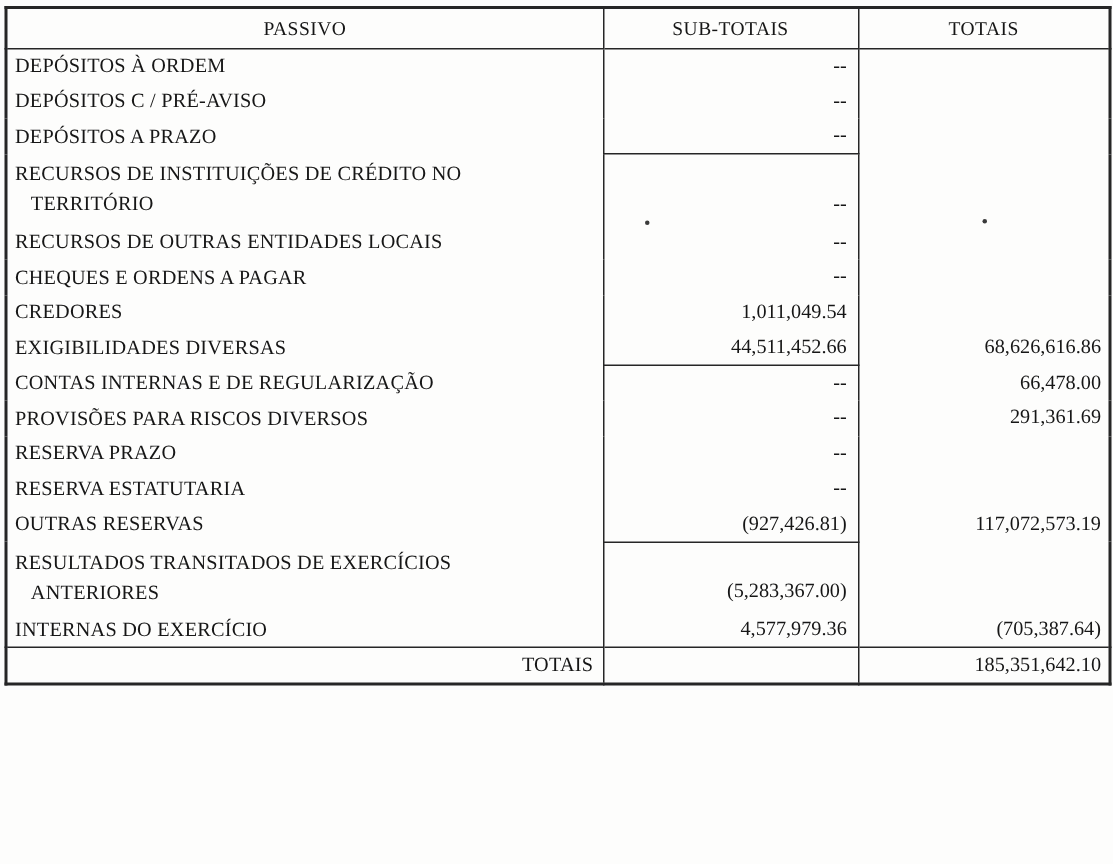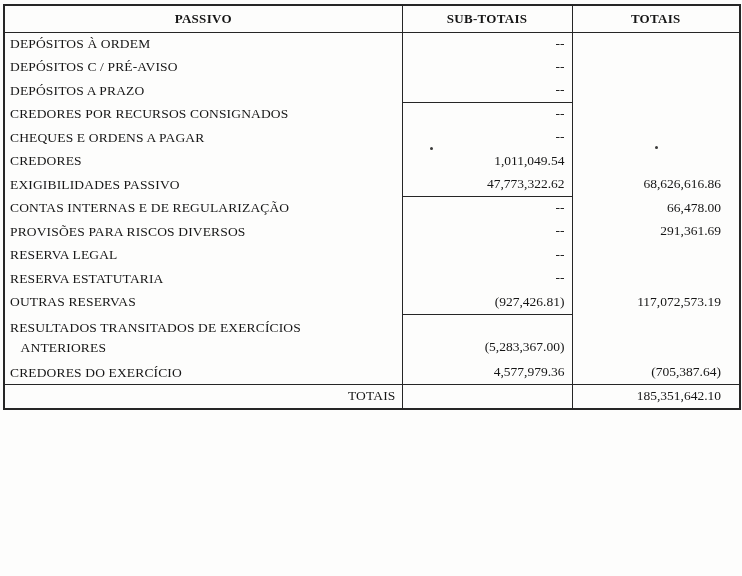--- a/index.html
+++ b/index.html
@@ -25,41 +25,41 @@
     border: 2px solid #262626;
   }
   th, td {
     padding: 0 6px;
     font-size: 13.5px;
     overflow: hidden;
   }
   thead th {
     height: 27px;
     border-bottom: 1.6px solid #262626;
-    font-weight: bold;
+    font-weight: normal;
     font-size: 13px;
     text-align: center;
     letter-spacing: 0.3px;
     vertical-align: middle;
   }
   td { height: 23.5px; vertical-align: middle; line-height: 1.25; }
   td.col-label {
     padding-left: 5px;
     padding-right: 8px;
     white-space: pre-wrap;
     line-height: 20px;
     letter-spacing: 0.15px;
     margin-top: 37px;
   }
   th.col-sub, td.col-sub {
     border-left: 1.4px solid #262626;
     border-right: 1.4px solid #262626;
   }
   td.col-sub { text-align: right; padding-right: 7px; }
-  td.col-total { text-align: right; padding-right: 18px; }
+  td.col-total { text-align: right; padding-right: 5px; }
   tr.two-line td { height: 47px; }
   tr.two-line td.col-sub,
   tr.two-line td.col-total { vertical-align: bottom; padding-bottom: 5px; }
   tr.rule-after td.col-sub { border-bottom: 1.4px solid #262626; }
   tr.totals-row td { border-top: 1.6px solid #262626; height: 24px; }
   tr.totals-row td.col-label { text-align: right; white-space: nowrap; padding-right: 6px; }
   .artifact {
     position: absolute;
     width: 3px; height: 3px;
     background: #3a3a3a;
@@ -95,73 +95,79 @@
         <tr>
           <td class="col-label">DEPÓSITOS C / PRÉ-AVISO</td>
           <td class="col-sub">--</td>
           <td class="col-total"></td>
         </tr>
         <tr class="rule-after">
           <td class="col-label">DEPÓSITOS A PRAZO</td>
           <td class="col-sub">--</td>
           <td class="col-total"></td>
         </tr>
+        <tr class="two-line">
+          <td class="col-label">RECURSOS DE INSTITUIÇÕES DE CRÉDITO NO
+   TERRITÓRIO</td>
+          <td class="col-sub">--</td>
+          <td class="col-total"></td>
+        </tr>
         <tr>
-          <td class="col-label">CREDORES POR RECURSOS CONSIGNADOS</td>
+          <td class="col-label">RECURSOS DE OUTRAS ENTIDADES LOCAIS</td>
           <td class="col-sub">--</td>
           <td class="col-total"></td>
         </tr>
         <tr>
           <td class="col-label">CHEQUES E ORDENS A PAGAR</td>
           <td class="col-sub">--</td>
           <td class="col-total"></td>
         </tr>
         <tr>
           <td class="col-label">CREDORES</td>
           <td class="col-sub">1,011,049.54</td>
           <td class="col-total"></td>
         </tr>
         <tr class="rule-after">
-          <td class="col-label">EXIGIBILIDADES PASSIVO</td>
-          <td class="col-sub">47,773,322.62</td>
+          <td class="col-label">EXIGIBILIDADES DIVERSAS</td>
+          <td class="col-sub">44,511,452.66</td>
           <td class="col-total">68,626,616.86</td>
         </tr>
         <tr>
           <td class="col-label">CONTAS INTERNAS E DE REGULARIZAÇÃO</td>
           <td class="col-sub">--</td>
           <td class="col-total">66,478.00</td>
         </tr>
         <tr>
           <td class="col-label">PROVISÕES PARA RISCOS DIVERSOS</td>
           <td class="col-sub">--</td>
           <td class="col-total">291,361.69</td>
         </tr>
         <tr>
-          <td class="col-label">RESERVA LEGAL</td>
+          <td class="col-label">RESERVA PRAZO</td>
           <td class="col-sub">--</td>
           <td class="col-total"></td>
         </tr>
         <tr>
           <td class="col-label">RESERVA ESTATUTARIA</td>
           <td class="col-sub">--</td>
           <td class="col-total"></td>
         </tr>
         <tr class="rule-after">
           <td class="col-label">OUTRAS RESERVAS</td>
           <td class="col-sub">(927,426.81)</td>
           <td class="col-total">117,072,573.19</td>
         </tr>
         <tr class="two-line">
           <td class="col-label">RESULTADOS TRANSITADOS DE EXERCÍCIOS
    ANTERIORES</td>
           <td class="col-sub">(5,283,367.00)</td>
           <td class="col-total"></td>
         </tr>
         <tr>
-          <td class="col-label">CREDORES DO EXERCÍCIO</td>
+          <td class="col-label">INTERNAS DO EXERCÍCIO</td>
           <td class="col-sub">4,577,979.36</td>
           <td class="col-total">(705,387.64)</td>
         </tr>
         <tr class="totals-row">
           <td class="col-label">TOTAIS</td>
           <td class="col-sub"></td>
           <td class="col-total">185,351,642.10</td>
         </tr>
       </tbody>
   </table>

